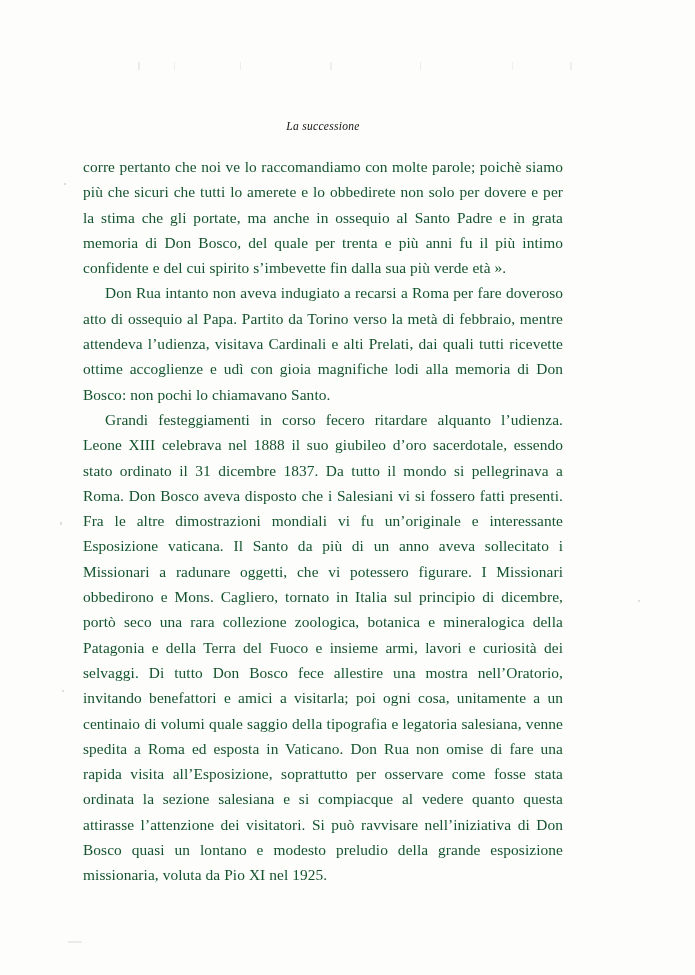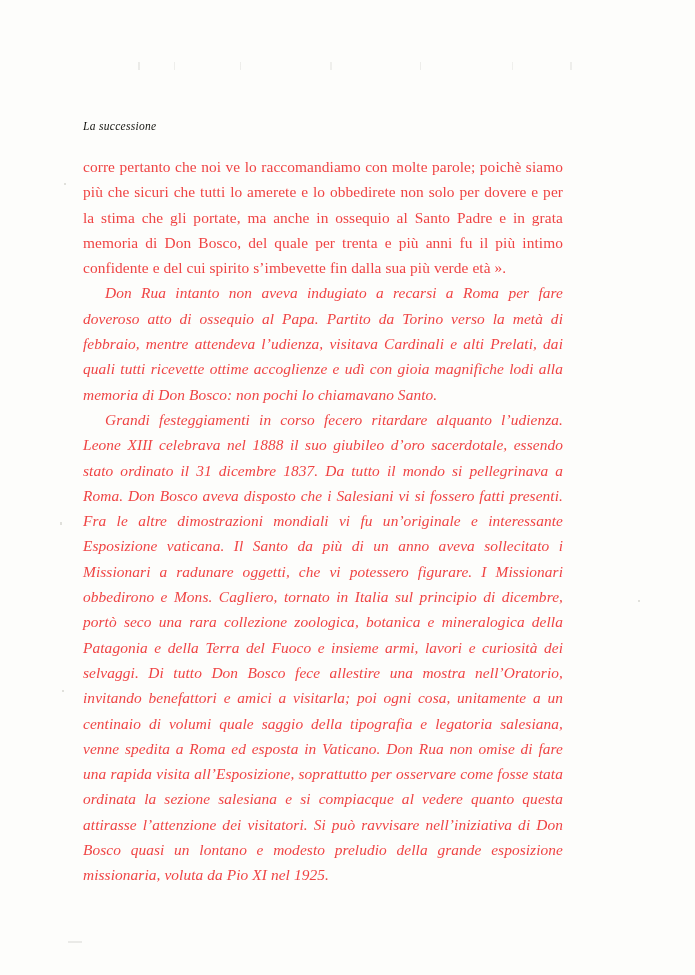--- a/index.html
+++ b/index.html
@@ -51,39 +51,38 @@
     background: #a9a9a1;
     opacity: 0.35;
   }
   .content {
     position: absolute;
     top: 120px;
     left: 83px;
     width: 480px;
   }
   .running-head {
-    text-align: left;
+    text-align: center;
     font-style: italic;
     font-size: 11.5px;
     letter-spacing: 0.3px;
     margin: 0 0 22px 0;
     color: #14140f;
   }
   .body-text p {
     margin: 0;
     text-align: justify;
     text-justify: inter-word;
     font-size: 15.4px;
     line-height: 25.3px;
-    color: #ef4444;
+    color: #14532d;
     letter-spacing: 0.08px;
   }
   .body-text p.indent {
     text-indent: 22px;
-    font-style: italic;
   }
 </style>
 </head>
 <body>
 
 <div class="page">
 
   <div class="scan-band"></div>
   <div class="scan-dot" style="top:183px;left:64px;width:2px;height:2px;"></div>
   <div class="scan-dot" style="top:522px;left:60px;width:2px;height:3px;"></div>

